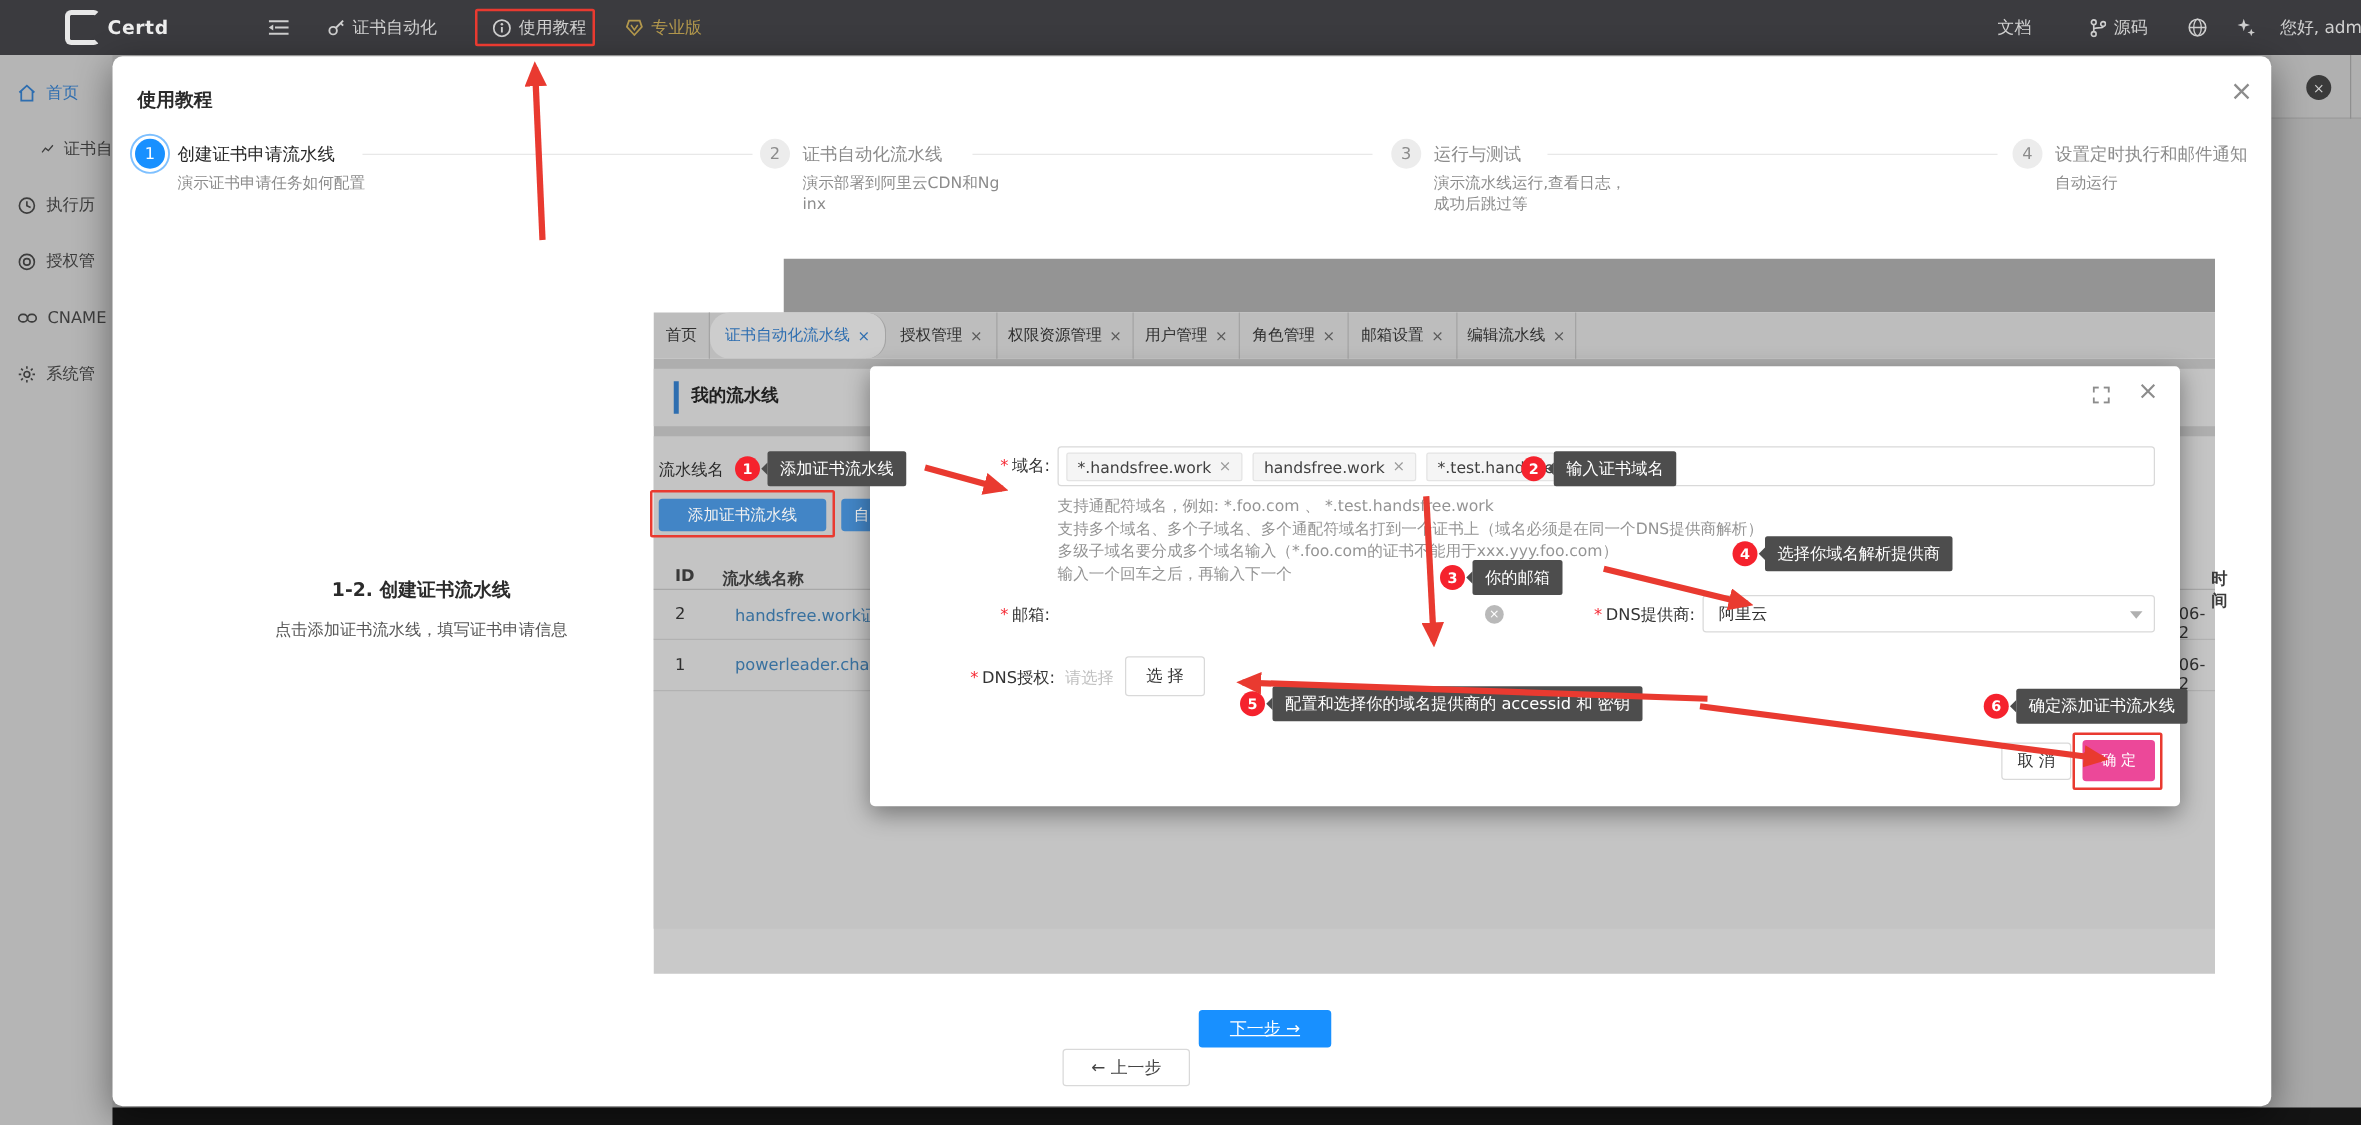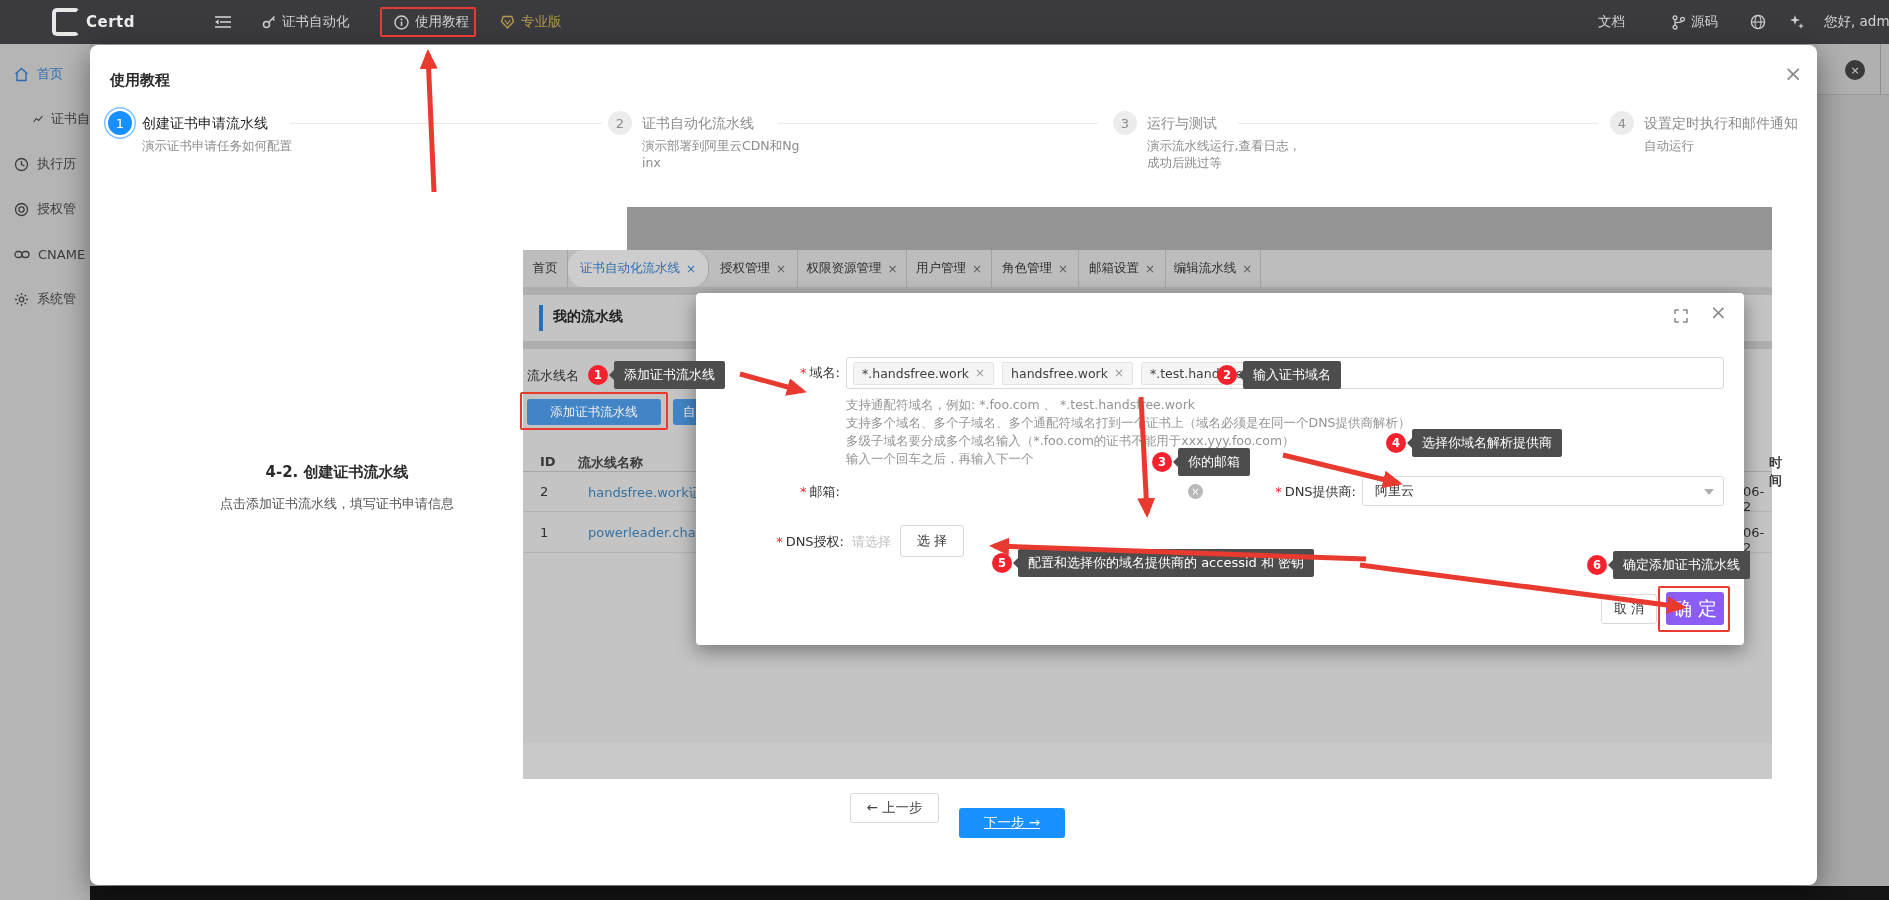--- a/index.html
+++ b/index.html
@@ -78,21 +78,21 @@
   .chip .x{color:#9a9a9a;font-size:12px;cursor:pointer;}
   .help{left:150px;top:103px;font-size:12.5px;color:#949494;line-height:18px;}
   .inp{border:1px solid #d9d9d9;border-radius:3px;font-size:13px;color:#2f2f2f;display:flex;align-items:center;padding-left:12px;}
   .inp.blue{background:#e2eefb;border-color:#cfdeee;}
   .clear{width:15px;height:15px;border-radius:50%;background:#b9b9b9;color:#fff;font-size:10px;
          display:flex;align-items:center;justify-content:center;cursor:pointer;}
   .caret{width:0;height:0;border-left:5px solid transparent;border-right:5px solid transparent;border-top:6px solid #b0b0b0;}
   .ph{color:#c0c0c0;font-size:13px;}
   .btn-ghost{border:1px solid #d9d9d9;border-radius:3px;background:#fff;color:#333;font-size:13px;
              display:flex;align-items:center;justify-content:center;cursor:pointer;}
-  .btn-blue{background:#8b5cf6;border-radius:3px;color:#fff;font-size:19px;
+  .btn-blue{background:#ec4899;border-radius:3px;color:#fff;font-size:12px;
             display:flex;align-items:center;justify-content:center;cursor:pointer;text-align:right;}
 
   
   .redbox{border:2.5px solid #e93a30;border-radius:2px;pointer-events:none;}
   .abadge{width:20px;height:20px;border-radius:50%;background:#f5222d;color:#fff;font-size:11.5px;font-weight:bold;
           display:flex;align-items:center;justify-content:center;}
   .atip{height:28px;background:#4d4d4d;color:#fff;font-size:13px;display:flex;align-items:center;
         padding:0 10px;border-radius:2px;white-space:nowrap;}
   .atip::before{content:"";position:absolute;left:-5px;top:9px;border-top:5px solid transparent;
                 border-bottom:5px solid transparent;border-right:5px solid #4d4d4d;}
@@ -236,21 +236,21 @@
 
     <div class="ab step-circle off" style="left:1023px;top:66px;">3</div>
     <div class="ab step-title off" style="left:1057px;top:70px;">运行与测试</div>
     <div class="ab step-desc" style="left:1057px;top:92px;">演示流水线运行,查看日志，成功后跳过等</div>
     <div class="ab step-line" style="left:1148px;top:78px;width:360px;"></div>
 
     <div class="ab step-circle off" style="left:1520px;top:66px;">4</div>
     <div class="ab step-title off" style="left:1554px;top:70px;">设置定时执行和邮件通知</div>
     <div class="ab step-desc" style="left:1554px;top:92px;">自动运行</div>
 
-    <div class="ab lp-title" style="left:117px;top:418px;">4-2. 创建证书流水线</div>
+    <div class="ab lp-title" style="left:117px;top:418px;">1-2. 创建证书流水线</div>
     <div class="ab lp-desc" style="left:97px;top:450px;">点击添加证书流水线，填写证书申请信息</div>
 
     <div class="ab demo">
       <div class="ab d-band-white"></div>
       <div class="ab d-band"></div>
 
       <div class="ab d-tabbar">
         <div class="d-tab" style="width:44px;">
           <span>首页</span>
         </div>
@@ -370,21 +370,21 @@
 
         <div class="ab btn-ghost" style="left:905px;top:301px;width:56px;height:30px;">
           <span>取 消</span>
         </div>
         <div class="ab btn-blue" style="left:970px;top:299px;width:58px;height:33px;">
           <span>确 定</span>
         </div>
       </div>
     </div>
 
-    <div class="ab mfbtn ghost" style="left:760px;top:748px;width:89px;">
+    <div class="ab mfbtn ghost" style="left:760px;top:794px;width:102px;">
       <span>← 上一步</span>
     </div>
     <div class="ab mfbtn blue" style="left:869px;top:763px;width:106px;">
       <span>下一步 →</span>
     </div>
   </div>
 
   <div class="ab toplayer">
 
     <div class="ab redbox" style="left:380px;top:7px;width:96px;height:30px;"></div>

